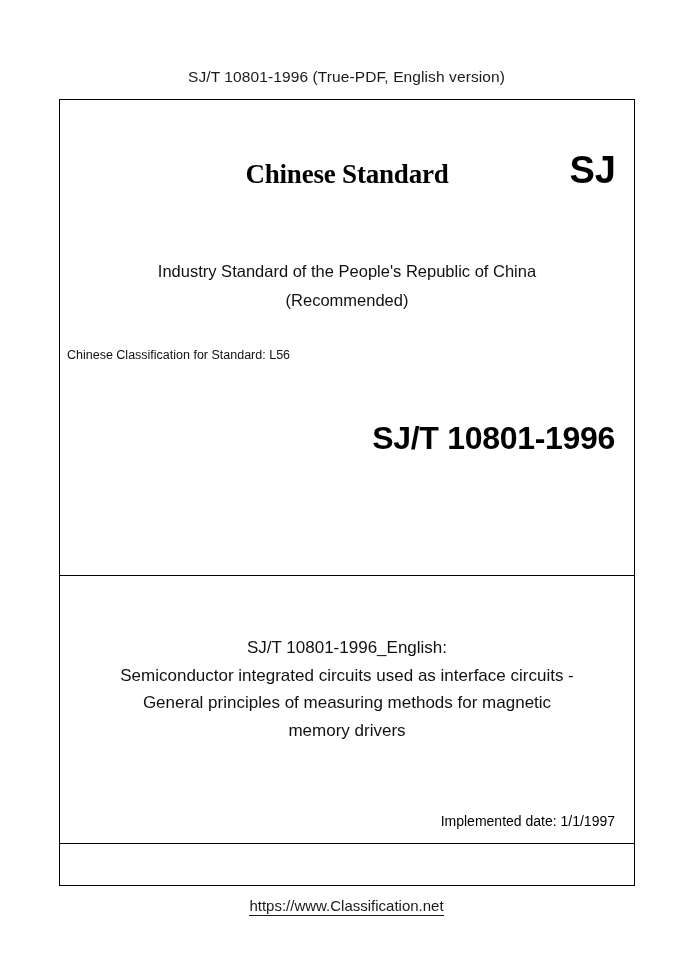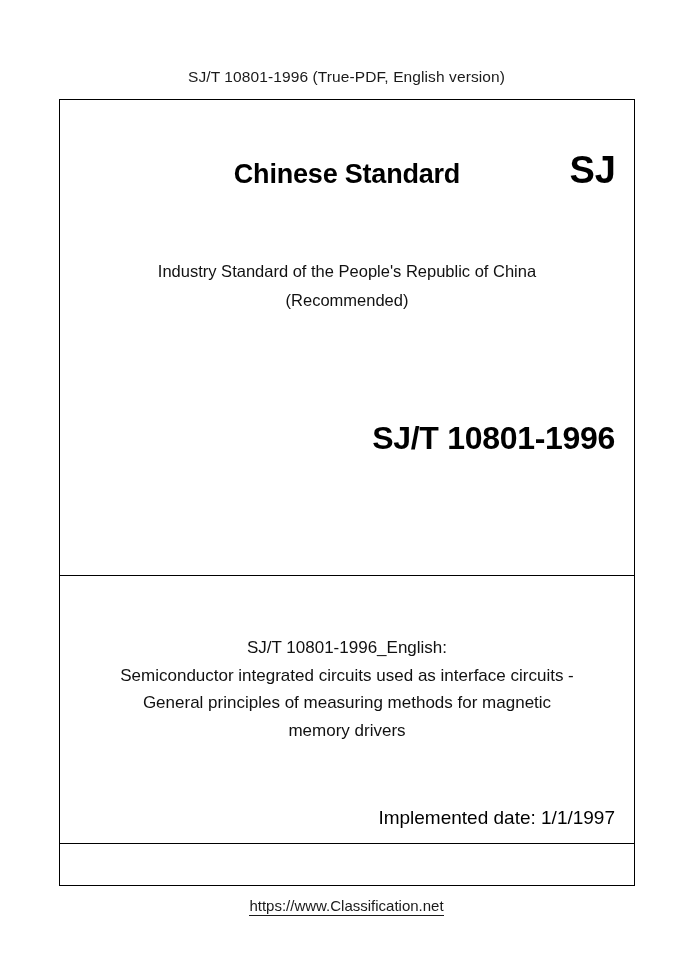--- a/index.html
+++ b/index.html
@@ -67,20 +67,21 @@
   }
   .main-title {
     position: absolute;
     left: 0;
     width: 100%;
     text-align: center;
     font-size: 27px;
     font-weight: bold;
     letter-spacing: -0.2px;
     top: 4px;
+    font-family: Liberation Serif, serif;
   }
   .sj-mark {
     position: absolute;
     right: 18px;
     top: -6px;
     font-size: 38px;
     font-weight: bold;
     letter-spacing: 0px;
     margin-left: 38px;
   }
@@ -140,21 +141,21 @@
   }
 
   .implemented {
     position: absolute;
     bottom: 14px;
     left: 0;
     width: 100%;
     text-align: right;
     padding-right: 19px;
     box-sizing: border-box;
-    font-size: 19px;
+    font-size: 14px;
   }
 
   .footer-link {
     position: absolute;
     top: 897px;
     left: 0;
     width: 693px;
     text-align: center;
     font-size: 15px;
     color: #1a1a1a;
@@ -178,20 +179,21 @@
       <div class="title-row">
         <div class="main-title">Chinese Standard</div>
         <div class="sj-mark">SJ</div>
       </div>
 
       <div class="subtitle">
         <div>Industry Standard of the People's Republic of China</div>
         <div>(Recommended)</div>
       </div>
 
+      <div class="classification">Chinese Classification for Standard: L56</div>
 
       <div class="std-number">SJ/T 10801-1996</div>
 
     </div>
 
     <div class="section-mid">
       <div class="doc-title">
         <div>SJ/T 10801-1996_English:</div>
         <div>Semiconductor integrated circuits used as interface circuits -</div>
         <div>General principles of measuring methods for magnetic</div>

